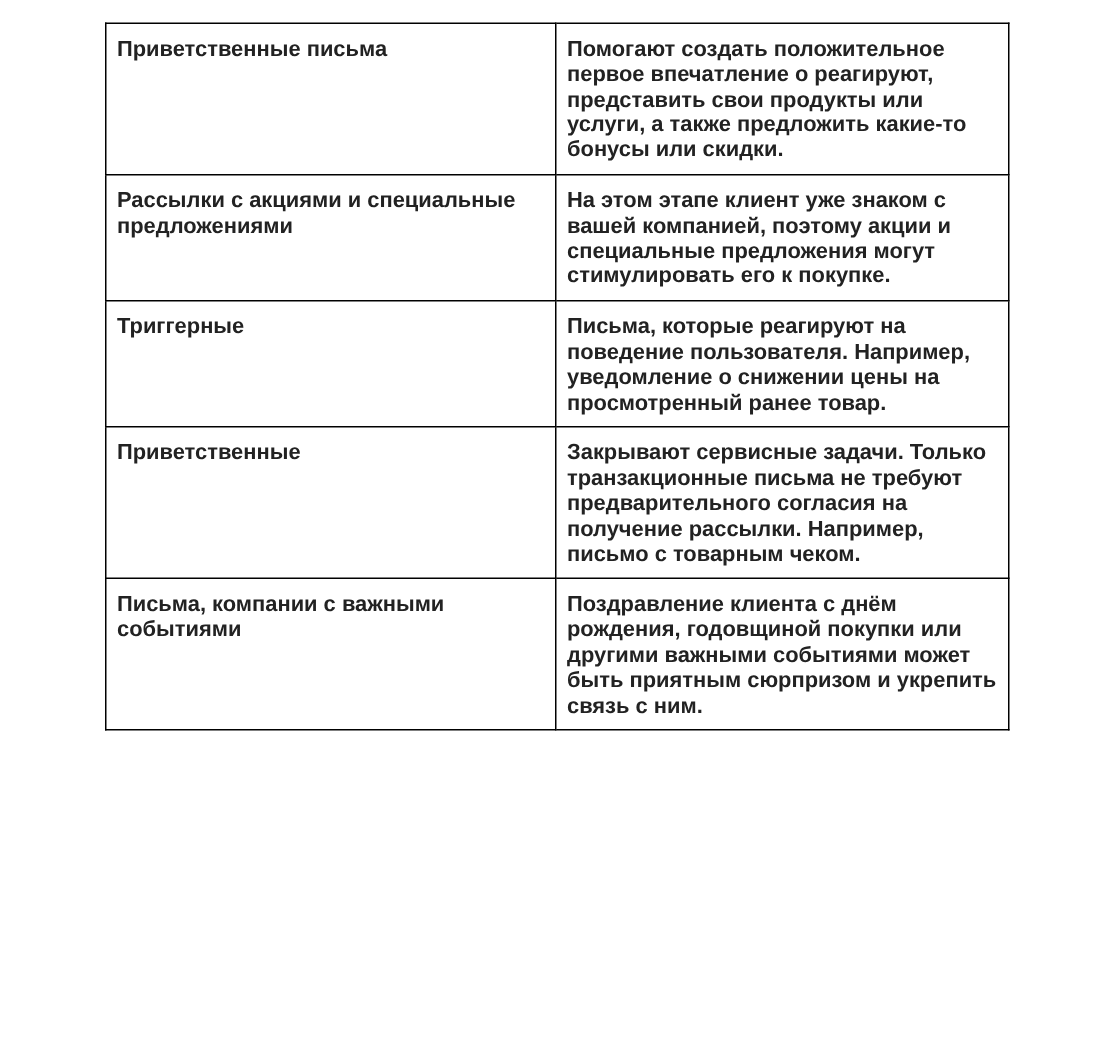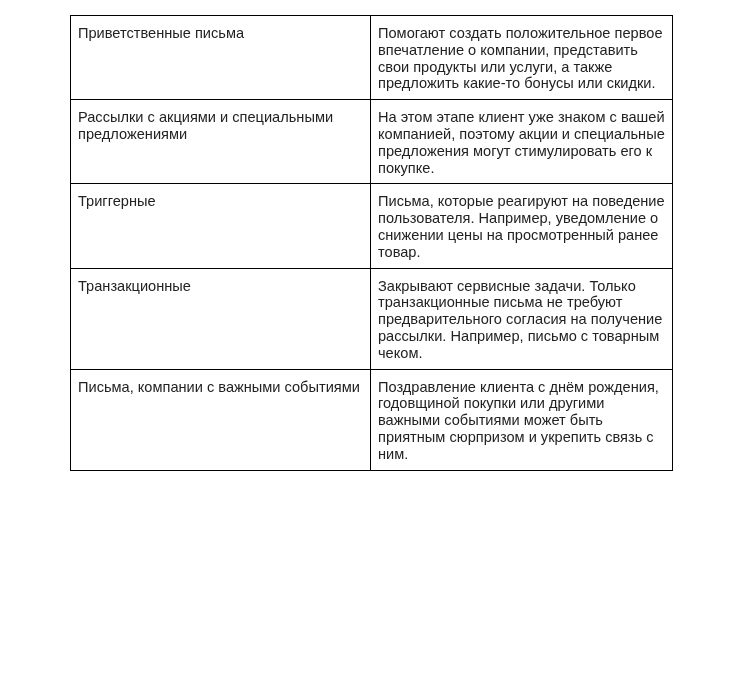--- a/index.html
+++ b/index.html
@@ -23,20 +23,21 @@
       border-collapse: collapse;
       table-layout: fixed;
       font-size: 14.6px;
       line-height: 16.8px;
     }
     .doc-table td {
       border: 1px solid #000000;
       vertical-align: top;
       padding: 9px 7px 7px 7px;
       box-sizing: border-box;
+      font-weight: bold;
     }
     .doc-table col.c1 { width: 300px; }
     .doc-table col.c2 { width: 302px; }
     .r1 td { height: 82px; }
     .r2 td { height: 83px; }
     .r3 td { height: 116px; }
     .r4 td { height: 82px; margin-left: 40px; }
     .r5 td { height: 100px; }
     .r6 td { height: 100px; }
     .r7 td { height: 82px; }
@@ -45,32 +46,32 @@
 <body>
 
 <table class="doc-table">
   <colgroup>
     <col class="c1">
     <col class="c2">
   </colgroup>
   <tbody>
     <tr class="r1">
       <td>Приветственные письма</td>
-      <td>Помогают создать положительное первое впечатление о компании, представить свои продукты или услуги, а также предложить какие-то бонусы или скидки.</td>
+      <td>Помогают создать положительное первое впечатление о реагируют, представить свои продукты или услуги, а также предложить какие-то бонусы или скидки.</td>
     </tr>
     <tr class="r2">
-      <td>Рассылки с акциями и специальными предложениями</td>
+      <td>Рассылки с акциями и специальные предложениями</td>
       <td>На этом этапе клиент уже знаком с вашей компанией, поэтому акции и специальные предложения могут стимулировать его к покупке.</td>
     </tr>
     <tr class="r4">
       <td>Триггерные</td>
       <td>Письма, которые реагируют на поведение пользователя. Например, уведомление о снижении цены на просмотренный ранее товар.</td>
     </tr>
     <tr class="r5">
-      <td>Транзакционные</td>
+      <td>Приветственные</td>
       <td>Закрывают сервисные задачи. Только транзакционные письма не требуют предварительного согласия на получение рассылки. Например, письмо с товарным чеком.</td>
     </tr>
     <tr class="r6">
       <td>Письма, компании с важными событиями</td>
       <td>Поздравление клиента с днём рождения, годовщиной покупки или другими важными событиями может быть приятным сюрпризом и укрепить связь с ним.</td>
     </tr>
   </tbody>
 </table>
 
 </body></html>

